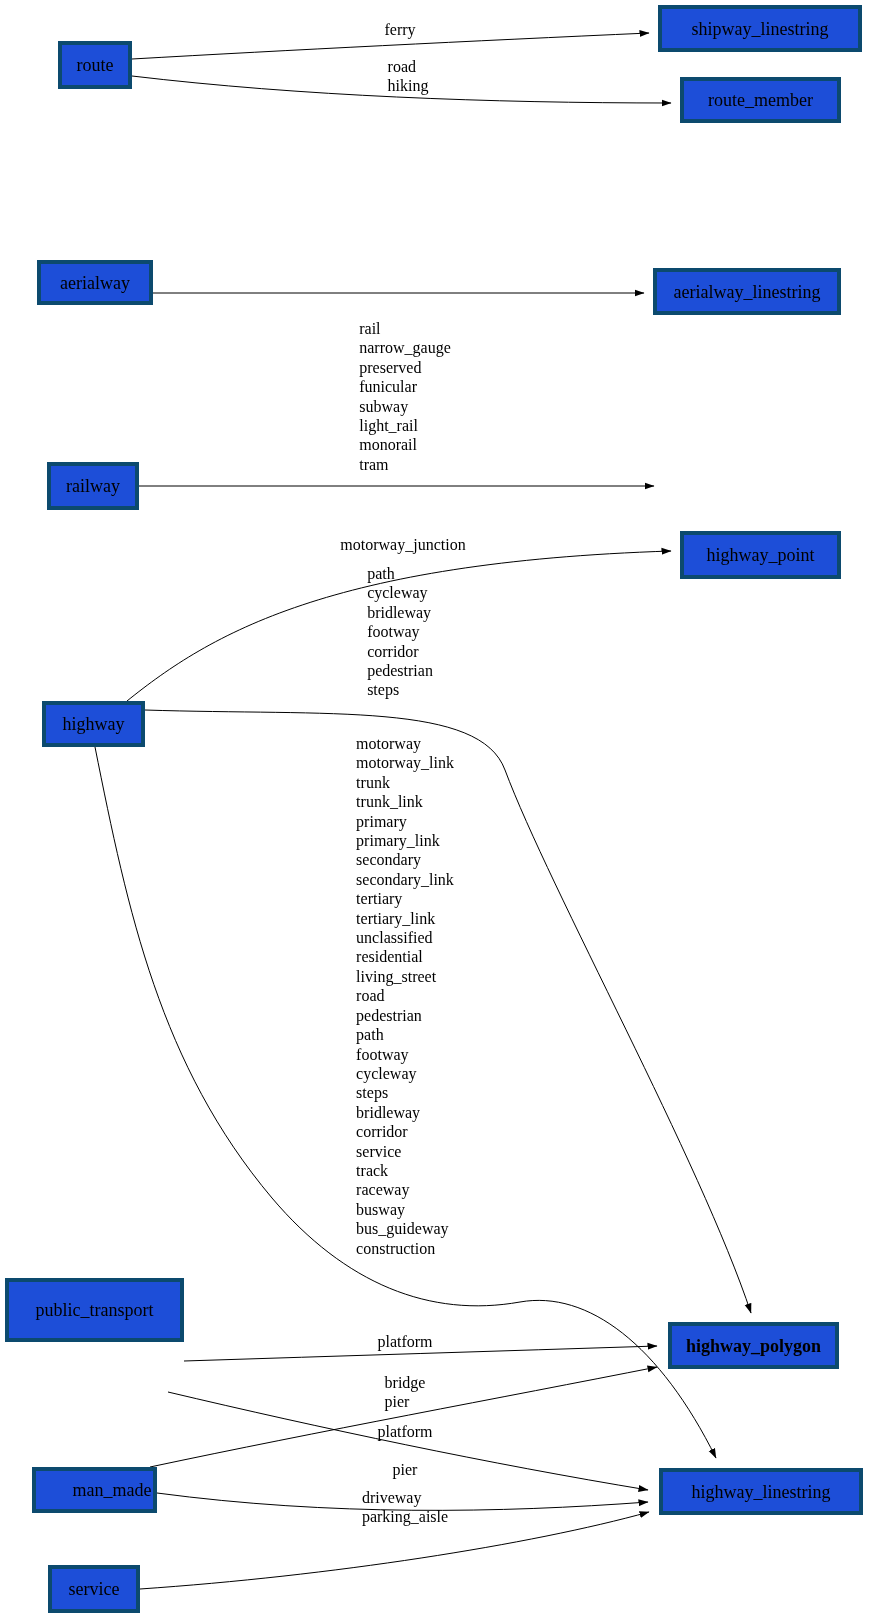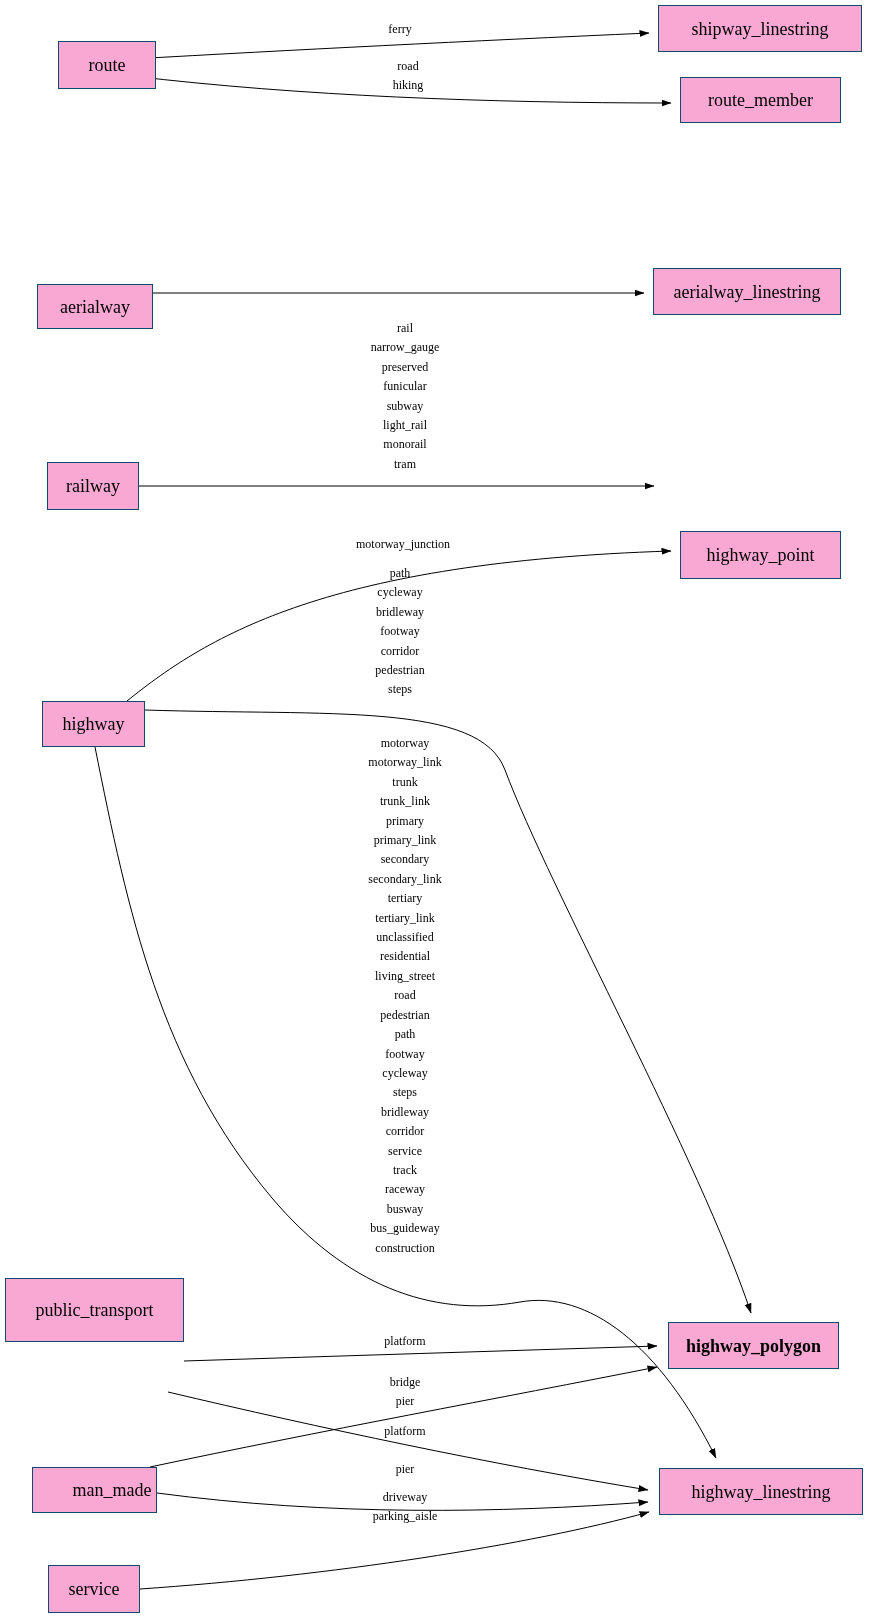--- a/index.html
+++ b/index.html
@@ -8,32 +8,32 @@
     width:873px;height:1619px;
     background:#ffffff;
     font-family:"Liberation Serif", serif;
     color:#000000;
     overflow:hidden;
   }
   #edges{position:absolute;left:0;top:0;width:873px;height:1619px;}
   .node{
     position:absolute;
     box-sizing:border-box;
-    border:1px solid #0c4a6e;
-    background:#f9a8d4;
+    border:4px solid #0c4a6e;
+    background:#1d4ed8;
     display:flex;align-items:center;justify-content:center;
     font-size:18px;line-height:20px;
     white-space:nowrap;
   }
   .edge-label{
     position:absolute;
     transform:translate(-50%,-50%);
-    text-align:center;
+    text-align:left;
     white-space:pre-line;
-    font-size:12px;line-height:19.4px;
+    font-size:16px;line-height:19.4px;
   }
   path.edge{fill:none;stroke:#000000;stroke-width:1;}
 </style>
 </head>
 <body>
 
 <div id="canvas">
 
   <svg id="edges" width="873" height="1619" viewBox="0 0 873 1619" xmlns="http://www.w3.org/2000/svg">
     <defs>
@@ -48,24 +48,24 @@
     <path class="edge" d="M127,701 C210,634 330,562 671,551" marker-end="url(#arrow)"></path>
     <path class="edge" d="M145,710 C330,716 480,702 505,770 C550,890 700,1160 751,1313" marker-end="url(#arrow)"></path>
     <path class="edge" d="M95,747 C128,912 160,1065 272,1198 C345,1284 430,1318 520,1302 C588,1290 660,1345 716,1458" marker-end="url(#arrow)"></path>
     <path class="edge" d="M184,1361 C340,1356 500,1351 657,1346" marker-end="url(#arrow)"></path>
     <path class="edge" d="M168,1392 C320,1428 490,1464 648,1490" marker-end="url(#arrow)"></path>
     <path class="edge" d="M150,1467 C320,1431 500,1398 657,1367" marker-end="url(#arrow)"></path>
     <path class="edge" d="M157,1493 C330,1516 500,1513 648,1502" marker-end="url(#arrow)"></path>
     <path class="edge" d="M140,1589 C330,1576 530,1545 649,1512" marker-end="url(#arrow)"></path>
   </svg>
 
-  <div class="node" style="left:58px;top:41px;width:98px;height:48px;">route</div>
+  <div class="node" style="left:58px;top:41px;width:74px;height:48px;">route</div>
   <div class="node" style="left:658px;top:5px;width:204px;height:47px;">shipway_linestring</div>
   <div class="node" style="left:680px;top:77px;width:161px;height:46px;">route_member</div>
-  <div class="node" style="left:37px;top:284px;width:116px;height:45px;">aerialway</div>
+  <div class="node" style="left:37px;top:260px;width:116px;height:45px;">aerialway</div>
   <div class="node" style="left:653px;top:268px;width:188px;height:47px;">aerialway_linestring</div>
   <div class="node" style="left:47px;top:462px;width:92px;height:48px;">railway</div>
   <div class="node" style="left:42px;top:701px;width:103px;height:46px;">highway</div>
   <div class="node" style="left:680px;top:531px;width:161px;height:48px;">highway_point</div>
   <div class="node" style="left:668px;top:1322px;width:171px;height:47px;font-weight:bold;">highway_polygon</div>
   <div class="node" style="left:659px;top:1468px;width:204px;height:47px;">highway_linestring</div>
   <div class="node" style="left:5px;top:1278px;width:179px;height:64px;">public_transport</div>
   <div class="node" style="left:32px;top:1467px;width:125px;height:46px;padding-left:35px;">man_made</div>
   <div class="node" style="left:48px;top:1565px;width:92px;height:48px;">service</div>
 

